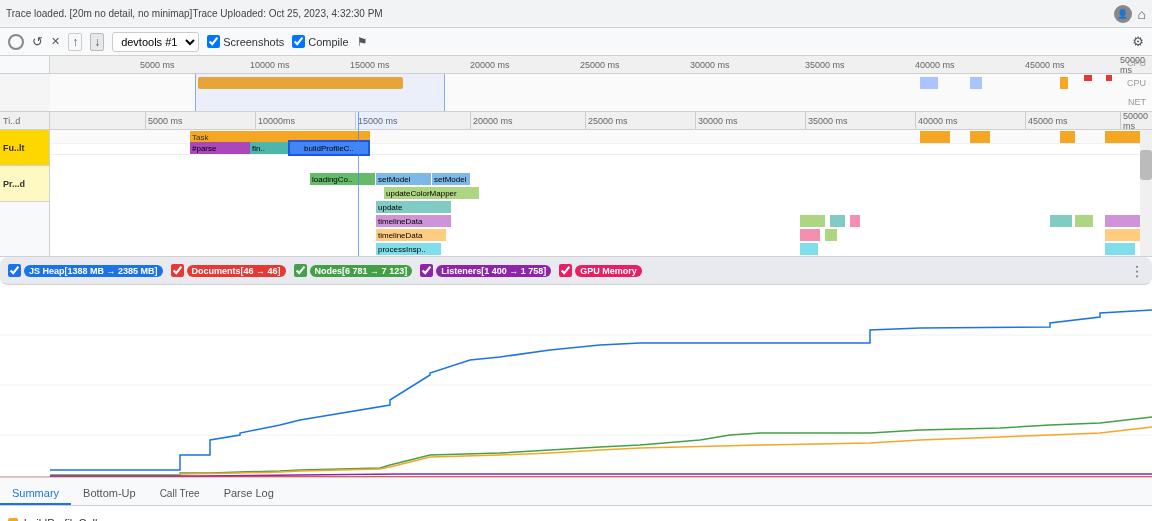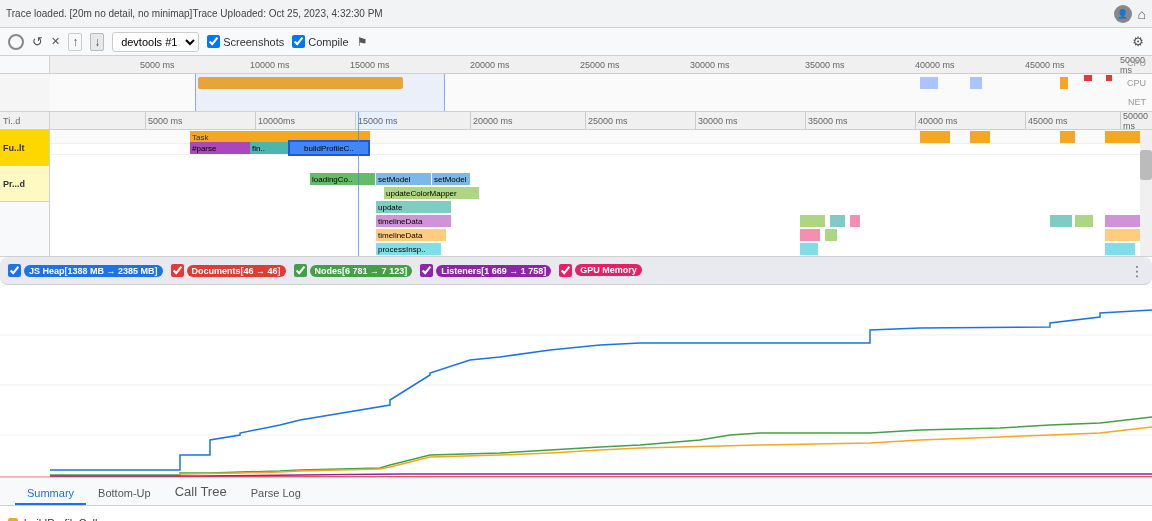--- a/index.html
+++ b/index.html
@@ -225,23 +225,23 @@
   <label style="display:flex;align-items:flex-end;gap:3px;font-size:10px;">
     <input type="checkbox" checked="" style="accent-color: rgb(229, 57, 53);">
     <span style="background:#e53935;color:#fff;padding:1px 5px;border-radius:10px;font-size:9px;font-weight:600;">Documents[46 → 46]</span>
   </label>
   <label style="display:flex;align-items:center;gap:3px;font-size:10px;">
     <input type="checkbox" checked="" style="accent-color: rgb(67, 160, 71);">
     <span style="background:#43a047;color:#fff;padding:1px 5px;border-radius:10px;font-size:9px;font-weight:600;">Nodes[6 781 → 7 123]</span>
   </label>
   <label style="display:flex;align-items:center;gap:3px;font-size:10px;">
     <input type="checkbox" checked="" style="accent-color: rgb(142, 36, 170);">
-    <span style="background:#8e24aa;color:#fff;padding:1px 5px;border-radius:10px;font-size:9px;font-weight:600;">Listeners[1 669 → 1 758]</span>
-  </label>
-  <label style="display:flex;align-items:flex-start;gap:3px;font-size:10px;">
+    <span style="background:#8e24aa;color:#fff;padding:1px 5px;border-radius:10px;font-size:9px;font-weight:600;">Listeners[1 400 → 1 758]</span>
+  </label>
+  <label style="display:flex;align-items:center;gap:3px;font-size:10px;">
     <input type="checkbox" checked="" style="accent-color: rgb(233, 30, 99);">
     <span style="background:#e91e63;color:#fff;padding:1px 5px;border-radius:10px;font-size:9px;font-weight:600;">GPU Memory</span>
   </label>
   <span style="margin-left:auto;font-size:14px;color:#666;cursor:pointer;">⋮</span>
 </div>
 
 <div id="memory-graph" style="height:193px;background:#fff;position:relative;overflow:hidden;border-bottom:1px solid #d0d0d0;">
   <svg width="1152" height="193" style="position:absolute;top:0;left:0;">
 
     <line x1="0" y1="50" x2="1152" y2="50" stroke="#f0f0f0" stroke-width="1"></line>
@@ -268,24 +268,24 @@
     " fill="none" stroke="#f5a623" stroke-width="1.5"></polyline>
 
     <polyline points="50,192 1152,192" fill="none" stroke="#e53935" stroke-width="1.5"></polyline>
 
     <polyline points="50,191 200,191 300,190 400,189 500,189 1152,189" fill="none" stroke="#8e24aa" stroke-width="1.5"></polyline>
 
     <line x1="0" y1="192" x2="1152" y2="192" stroke="#e53935" stroke-width="1.5" opacity="0.5"></line>
   </svg>
 </div>
 
-<div id="bottom-tabs" style="height:28px;background:#f8f9fa;border-bottom:1px solid #d0d0d0;display:flex;align-items:flex-end;padding:0 15px;">
+<div id="bottom-tabs" style="height:28px;background:#f8f9fa;border-bottom:1px solid #d0d0d0;display:flex;align-items:flex-end;padding:0 0;">
   <div style="padding:4px 12px;font-size:11px;cursor:pointer;border-bottom:2px solid #1a73e8;color:#1a73e8;font-weight:500;">Summary</div>
   <div style="padding:4px 12px;font-size:11px;cursor:pointer;border-bottom:2px solid transparent;color:#555;">Bottom-Up</div>
-  <div style="padding:4px 12px;font-size:13px;cursor:pointer;border-bottom:2px solid transparent;color:#555;">Call Tree</div>
+  <div style="padding:4px 12px;font-size:10px;cursor:pointer;border-bottom:2px solid transparent;color:#555;">Call Tree</div>
   <div style="padding:4px 12px;font-size:11px;cursor:pointer;border-bottom:2px solid transparent;color:#555;">Parse Log</div>
 </div>
 
 <div id="bottom-content" style="height:35px;background:#fff;display:flex;align-items:center;padding:0 8px;font-size:11px;color:#333;border-bottom:1px solid #e0e0e0;">
   <div style="display:flex;align-items:center;gap:6px;">
     <div style="width:10px;height:10px;border-radius:2px;background:#f5a623;"></div>
     <span>buildProfileCalls</span>
   </div>
 </div>
 

